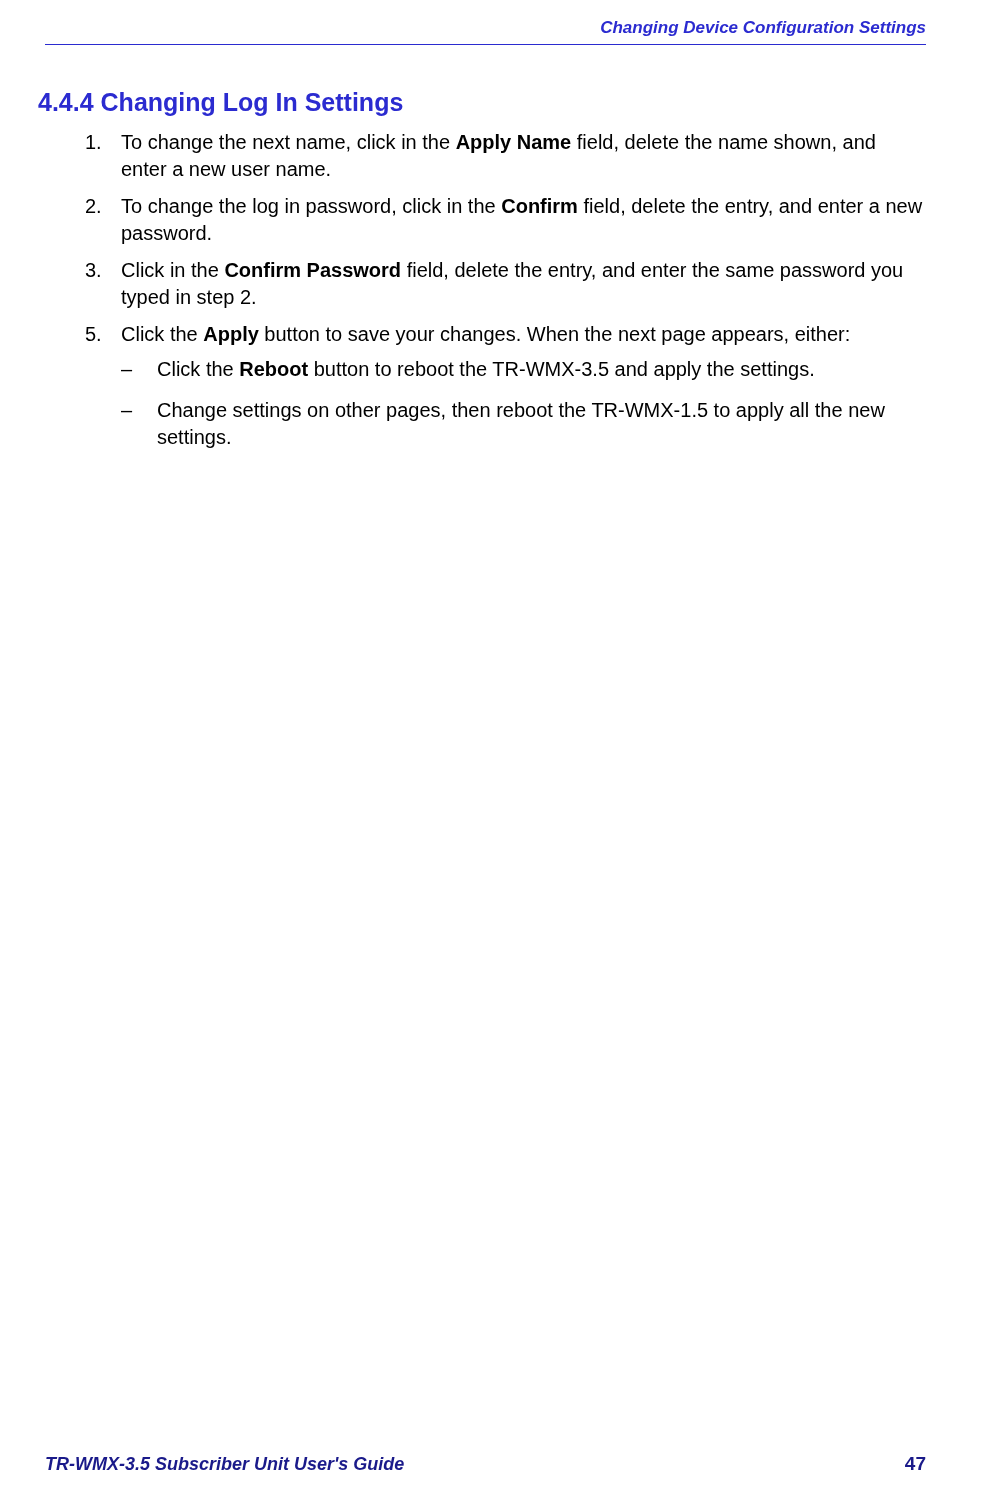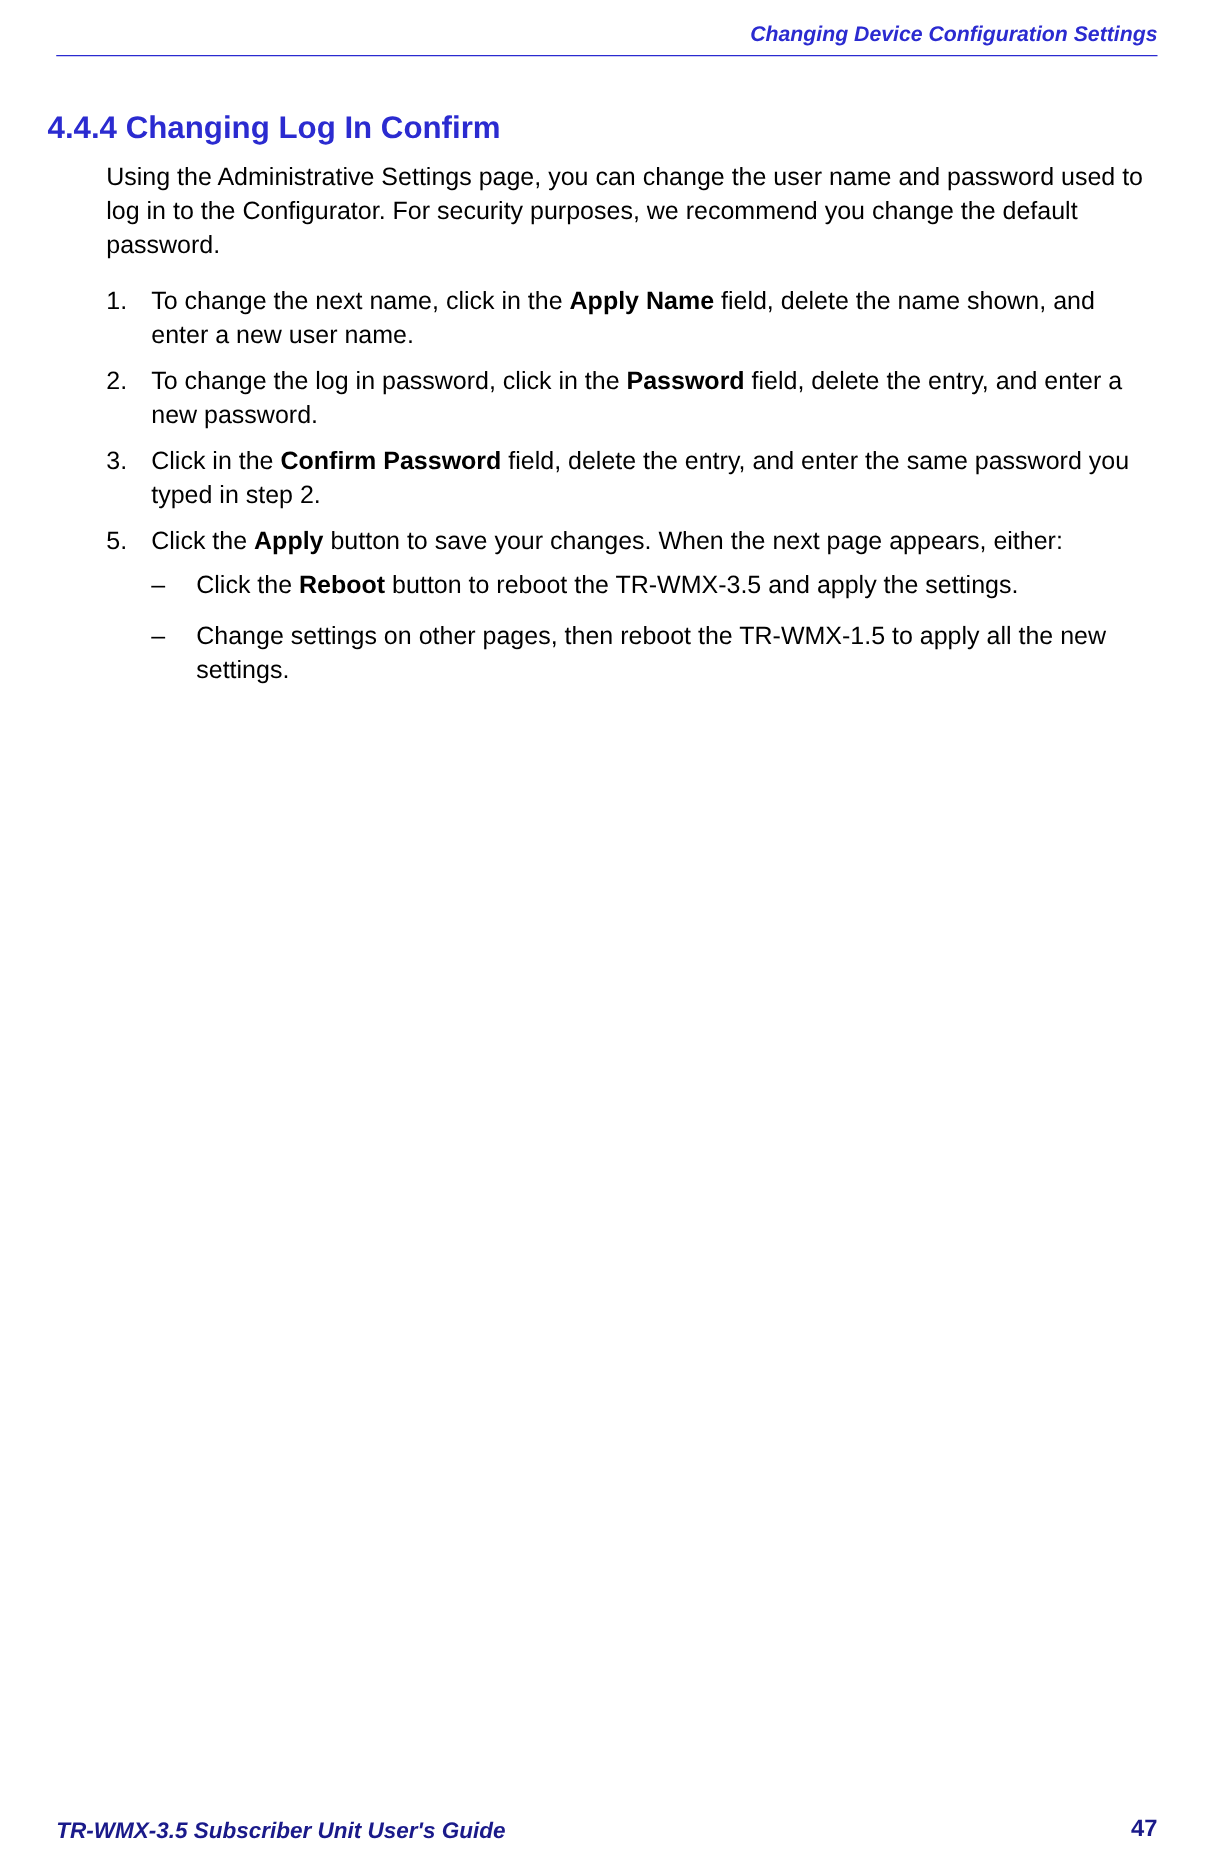--- a/index.html
+++ b/index.html
@@ -127,36 +127,35 @@
 <body>
 
 <div class="page">
 
   <div class="header-right">Changing Device Configuration Settings</div>
   <hr class="header-rule">
 
   <div class="content">
     <div class="h444">
       <span>4.4.4</span>
-      <span>Changing Log In Confirm</span>
+      <span>Changing Log In Settings</span>
     </div>
 
-    <p class="intro">Using the Administrative Settings page, you can change the user name and password used to log in to the Configurator. For security purposes, we recommend you change the default password.</p>
 
     <ol class="steps">
       <li>
         <span class="num">1.</span>
         <span class="body">
           <span>To change the next name, click in the </span><span class="bold">Apply Name</span><span> field, delete the name shown, and enter a new user name.</span>
         </span>
       </li>
       <li>
         <span class="num">2.</span>
         <span class="body">
-          <span>To change the log in password, click in the </span><span class="bold">Password</span><span> field, delete the entry, and enter a new password.</span>
+          <span>To change the log in password, click in the </span><span class="bold">Confirm</span><span> field, delete the entry, and enter a new password.</span>
         </span>
       </li>
       <li>
         <span class="num">3.</span>
         <span class="body">
           <span>Click in the </span><span class="bold">Confirm Password</span><span> field, delete the entry, and enter the same password you typed in step 2.</span>
         </span>
       </li>
     </ol>
 

